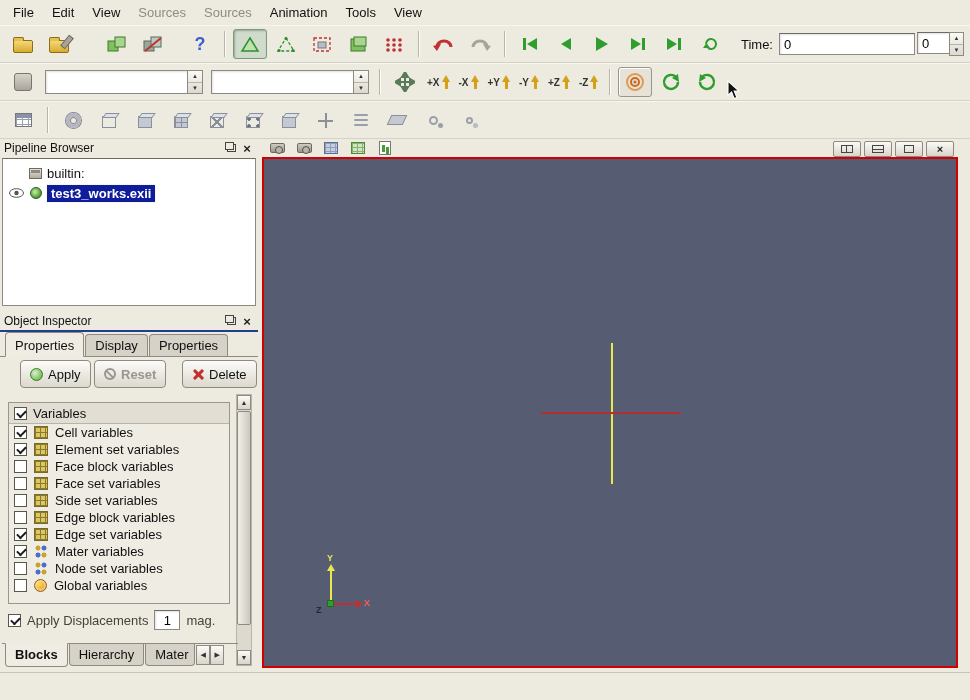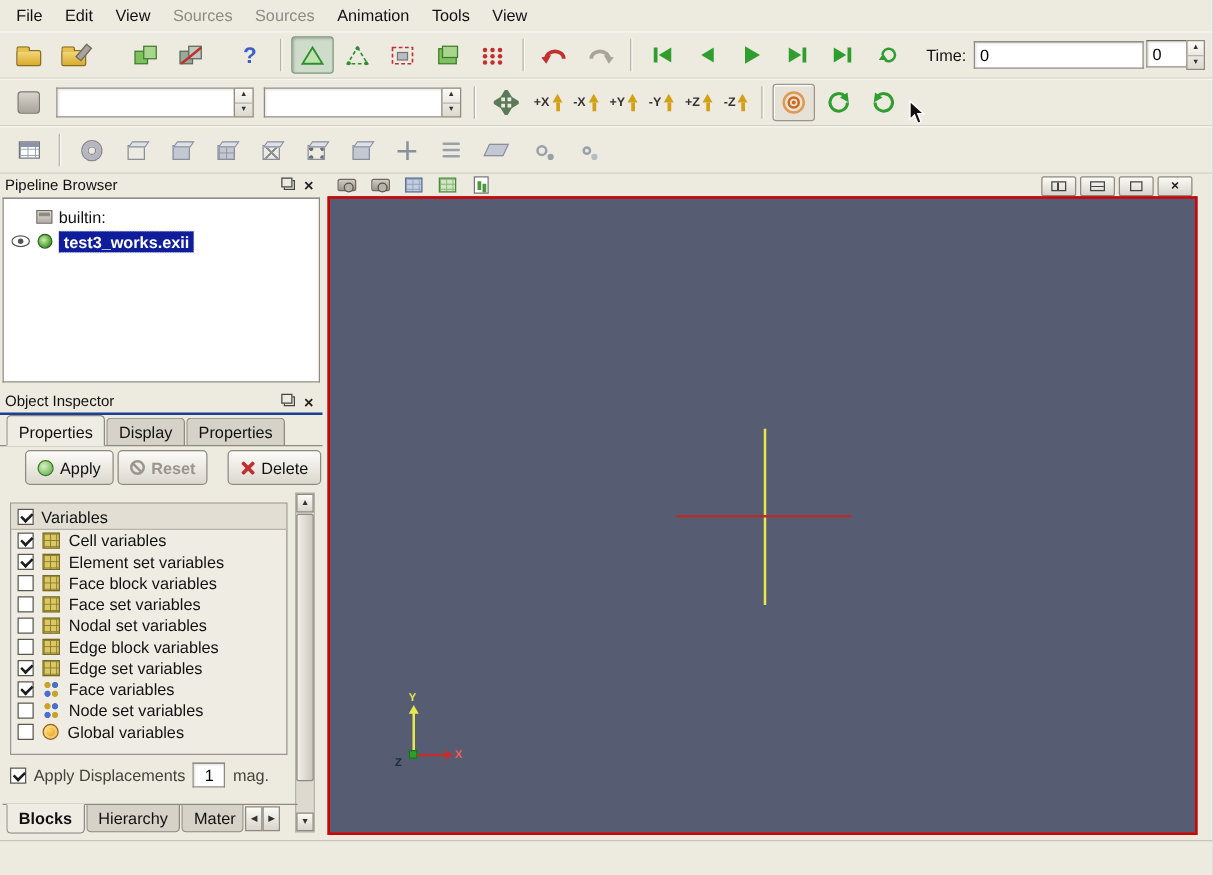--- a/index.html
+++ b/index.html
@@ -552,36 +552,36 @@
         <span class="vlabel">Face block variables</span>
       </div>
       <div class="vrow">
         <span class="cb"></span>
         <span class="vicon grid"></span>
         <span class="vlabel">Face set variables</span>
       </div>
       <div class="vrow">
         <span class="cb"></span>
         <span class="vicon grid"></span>
-        <span class="vlabel">Nodal set variables</span>
+        <span class="vlabel">Side set variables</span>
       </div>
       <div class="vrow">
         <span class="cb"></span>
         <span class="vicon grid"></span>
         <span class="vlabel">Edge block variables</span>
       </div>
       <div class="vrow">
         <span class="cb checked"></span>
         <span class="vicon grid"></span>
         <span class="vlabel">Edge set variables</span>
       </div>
       <div class="vrow">
         <span class="cb checked"></span>
         <span class="vicon dots"></span>
-        <span class="vlabel">Face variables</span>
+        <span class="vlabel">Mater variables</span>
       </div>
       <div class="vrow">
         <span class="cb"></span>
         <span class="vicon dots"></span>
         <span class="vlabel">Node set variables</span>
       </div>
       <div class="vrow">
         <span class="cb"></span>
         <span class="vicon globe"></span>
         <span class="vlabel">Global variables</span>

